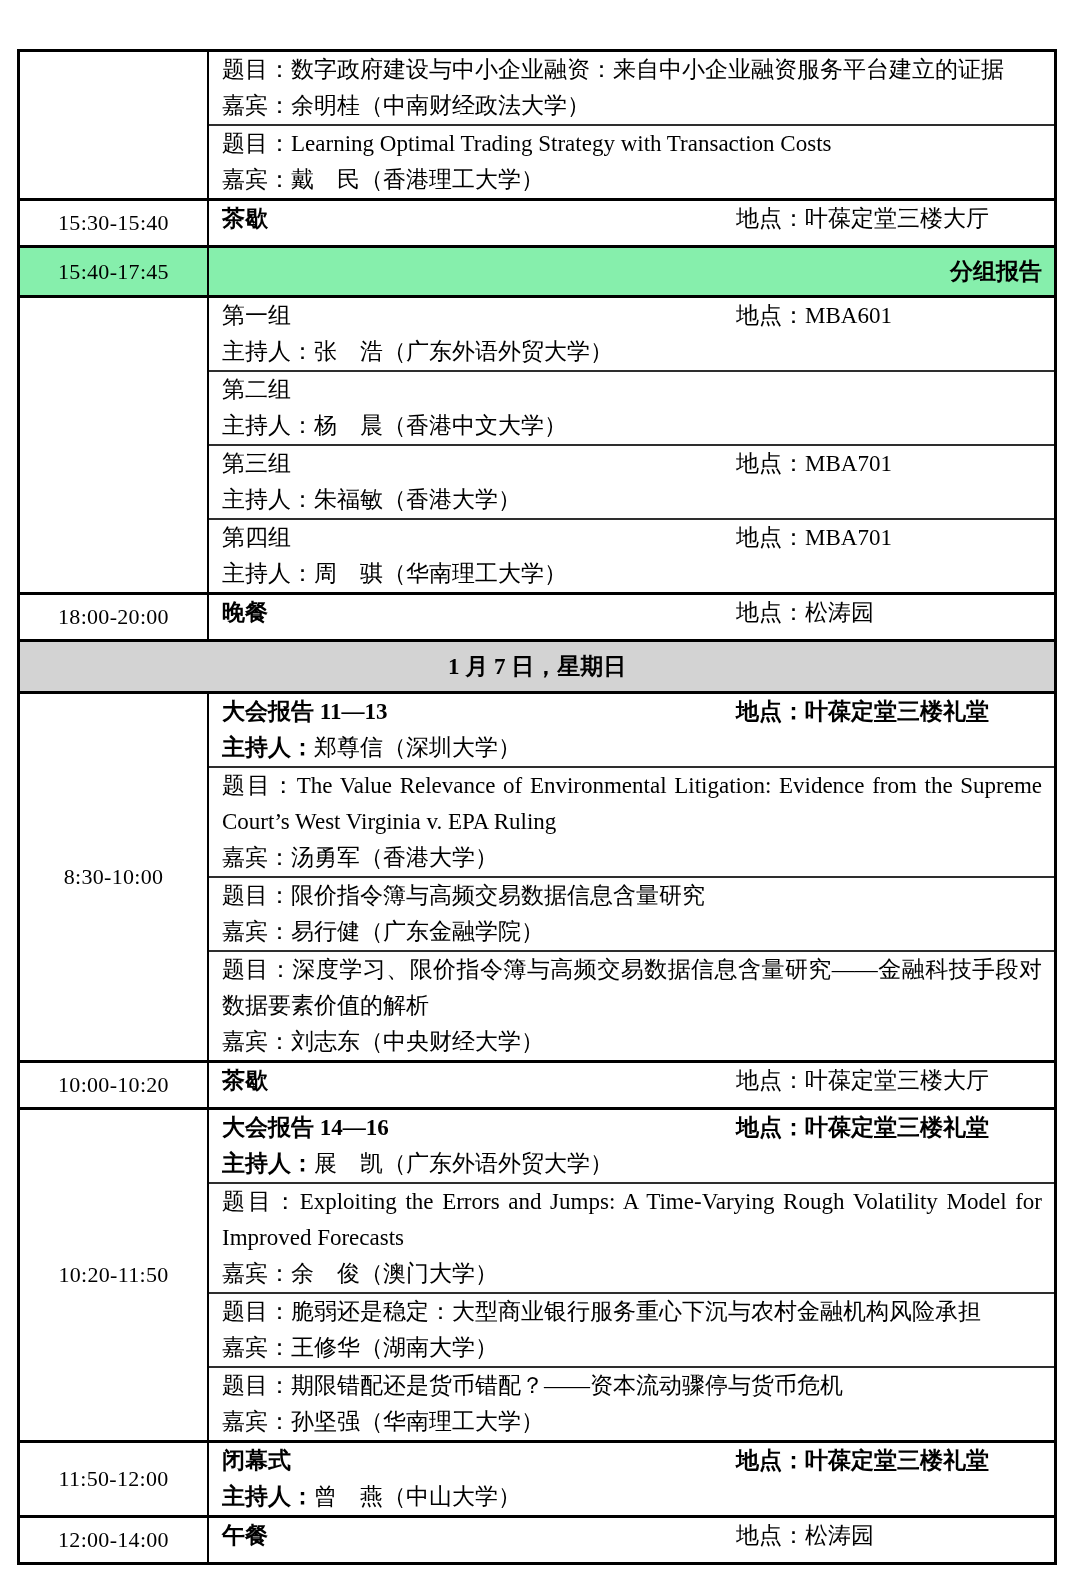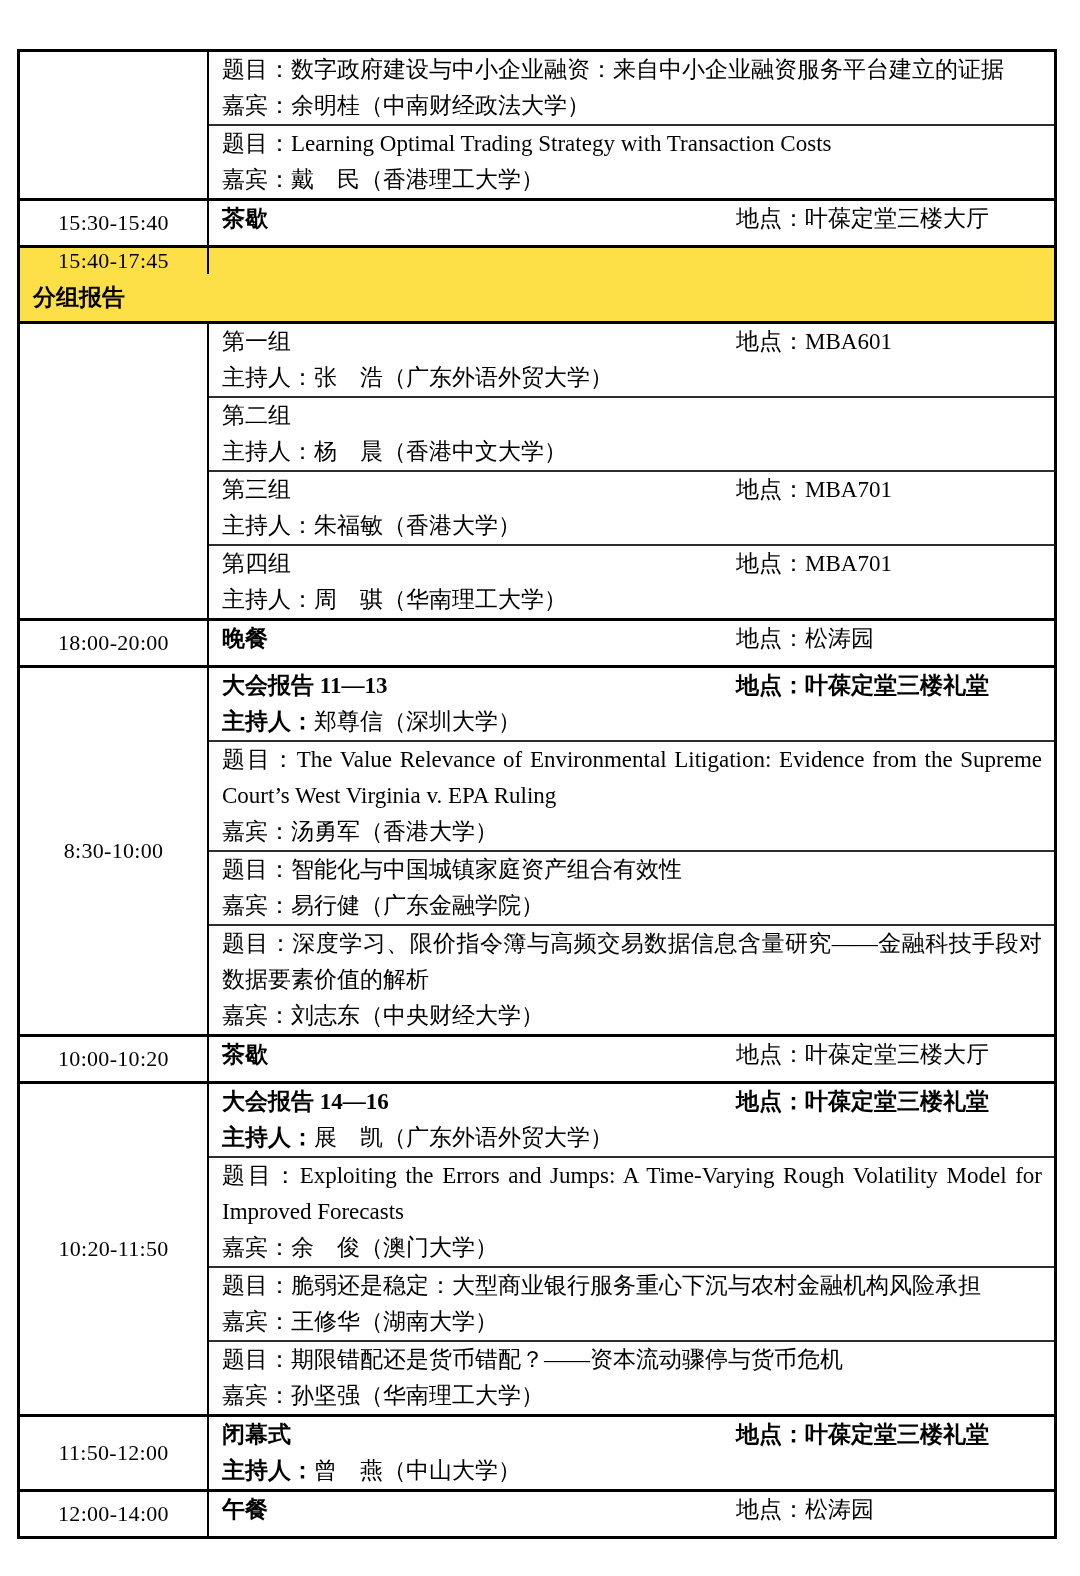--- a/index.html
+++ b/index.html
@@ -38,23 +38,23 @@
   }
   .content { flex: 1; display: flex; flex-direction: column; min-width: 0; }
   .sub { padding: 0 12px 0 13px; font-size: 23px; }
   .sub + .sub { border-top: 2px solid #2e2e2e; }
   .flexline { display: flex; line-height: 36px; }
   .grow { flex: 1; min-width: 0; }
   .loc { width: 306px; flex-shrink: 0; }
   .para { margin: 0; line-height: 36px; text-align: justify; }
   .bold { font-weight: bold; }
   .simple .content { justify-content: flex-start; min-height: 44px; }
-  .band { background: #fde047; flex-direction: column; }
+  .band { background: #86efac; }
   .band .time { }
-  .band .content { justify-content: center; min-height: 47px; }
+  .band .content { justify-content: center; min-height: 47px; text-align: right; }
   .date-row {
     flex: 1;
     background: #d3d3d3;
     min-height: 49px;
     display: flex;
     align-items: center;
     justify-content: center;
     font-weight: bold;
     font-size: 23px;
   }
@@ -135,37 +135,40 @@
     <div class="row simple">
       <div class="time">18:00-20:00</div>
       <div class="content">
         <div class="flexline sub">
           <span class="grow bold">晚餐</span>
           <span class="loc">地点：松涛园</span>
         </div>
       </div>
     </div>
 
+    <div class="row">
+      <div class="date-row">1 月 7 日，星期日</div>
+    </div>
 
     <div class="row">
       <div class="time">8:30-10:00</div>
       <div class="content">
         <div class="sub">
           <div class="flexline">
             <span class="grow bold">大会报告 11—13</span>
             <span class="loc bold">地点：叶葆定堂三楼礼堂</span>
           </div>
           <p class="para"><span class="bold">主持人：</span><span>郑尊信（深圳大学）</span></p>
         </div>
         <div class="sub">
           <p class="para">题目：The Value Relevance of Environmental Litigation: Evidence from the Supreme Court’s West Virginia v. EPA Ruling</p>
           <p class="para">嘉宾：汤勇军（香港大学）</p>
         </div>
         <div class="sub">
-          <p class="para">题目：智能化与中国城镇家庭资产组合有效性</p>
+          <p class="para">题目：限价指令簿与高频交易数据信息含量研究</p>
           <p class="para">嘉宾：易行健（广东金融学院）</p>
         </div>
         <div class="sub">
           <p class="para">题目：深度学习、限价指令簿与高频交易数据信息含量研究——金融科技手段对数据要素价值的解析</p>
           <p class="para">嘉宾：刘志东（中央财经大学）</p>
         </div>
       </div>
     </div>
 
     <div class="row simple">

